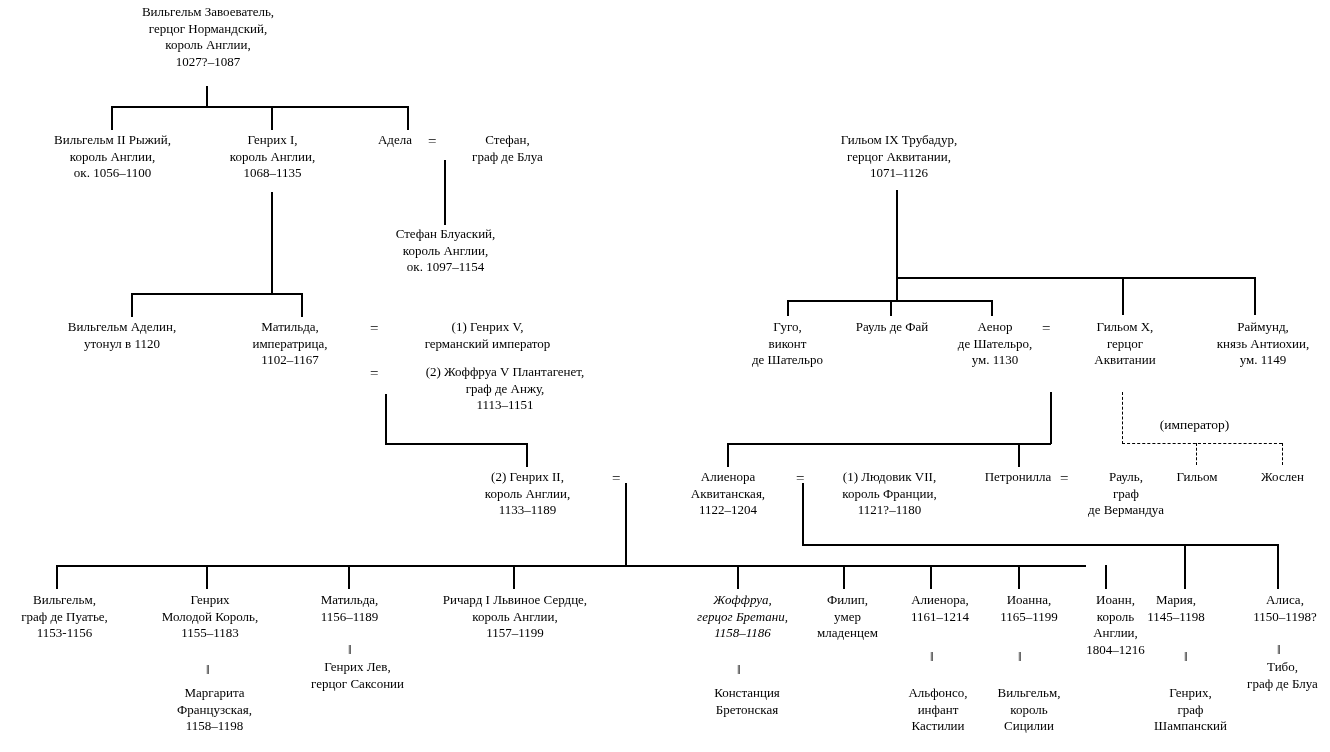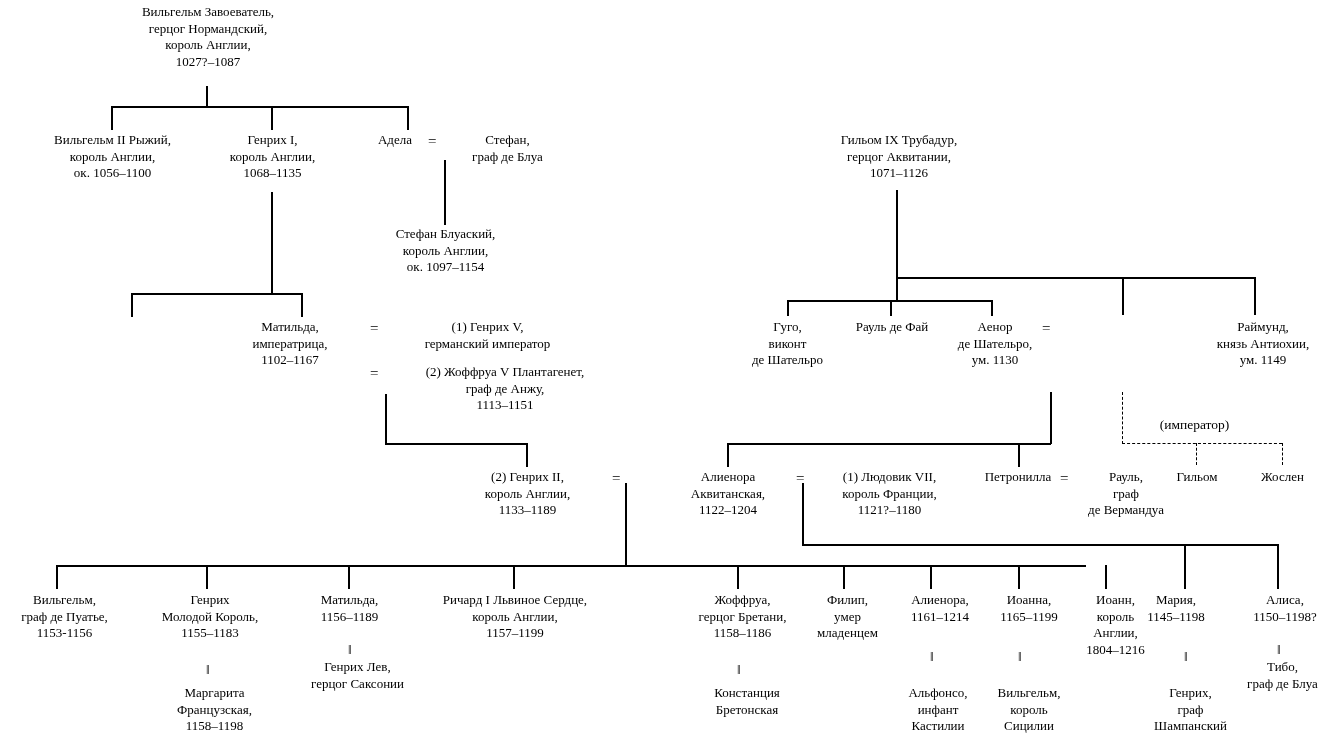--- a/index.html
+++ b/index.html
@@ -86,35 +86,40 @@
 1068–1135</div>
   <div class="node" style="left:360px; top:132px; width:70px;">Адела</div>
   <div class="node" style="left:450px; top:132px; width:115px;">Стефан,
 граф де Блуа</div>
   <div class="node" style="left:805px; top:132px; width:188px;">Гильом IX Трубадур,
 герцог Аквитании,
 1071–1126</div>
   <div class="node" style="left:358px; top:226px; width:175px;">Стефан Блуаский,
 король Англии,
 ок. 1097–1154</div>
+  <div class="node" style="left:38px; top:319px; width:168px;">Вильгельм Аделин,
+утонул в 1120</div>
   <div class="node" style="left:230px; top:319px; width:120px;">Матильда,
 императрица,
 1102–1167</div>
   <div class="node" style="left:395px; top:319px; width:185px;">(1) Генрих V,
 германский император</div>
   <div class="node" style="left:390px; top:364px; width:230px;">(2) Жоффруа V Плантагенет,
 граф де Анжу,
 1113–1151</div>
   <div class="node" style="left:735px; top:319px; width:105px;">Гуго,
 виконт
 де Шательро</div>
   <div class="node" style="left:832px; top:319px; width:120px;">Рауль де Фай</div>
   <div class="node" style="left:940px; top:319px; width:110px;">Аенор
 де Шательро,
 ум. 1130</div>
+  <div class="node" style="left:1075px; top:319px; width:100px;">Гильом X,
+герцог
+Аквитании</div>
   <div class="node" style="left:1198px; top:319px; width:130px;">Раймунд,
 князь Антиохии,
 ум. 1149</div>
   <div class="note" style="left:1147px; top:417px; width:95px;">(император)</div>
   <div class="node" style="left:1163px; top:469px; width:68px;">Гильом</div>
   <div class="node" style="left:1245px; top:469px; width:75px;">Жослен</div>
   <div class="node" style="left:455px; top:469px; width:145px;">(2) Генрих II,
 король Англии,
 1133–1189</div>
   <div class="node" style="left:672px; top:469px; width:112px;">Алиенора
@@ -136,21 +141,21 @@
   <div class="node" style="left:152px; top:685px; width:125px;">Маргарита
 Французская,
 1158–1198</div>
   <div class="node" style="left:297px; top:592px; width:105px;">Матильда,
 1156–1189</div>
   <div class="node" style="left:290px; top:659px; width:135px;">Генрих Лев,
 герцог Саксонии</div>
   <div class="node" style="left:415px; top:592px; width:200px;">Ричард I Львиное Сердце,
 король Англии,
 1157–1199</div>
-  <div class="node" style="left:680px; top:592px; width:125px;">Жоффруа,
+  <div class="node" style="left:680px; top:592px; width:125px;font-style:italic;">Жоффруа,
 герцог Бретани,
 1158–1186</div>
   <div class="node" style="left:693px; top:685px; width:108px;">Констанция
 Бретонская</div>
   <div class="node" style="left:800px; top:592px; width:95px;">Филип,
 умер
 младенцем</div>
   <div class="node" style="left:890px; top:592px; width:100px;">Алиенора,
 1161–1214</div>
   <div class="node" style="left:888px; top:685px; width:100px;">Альфонсо,

